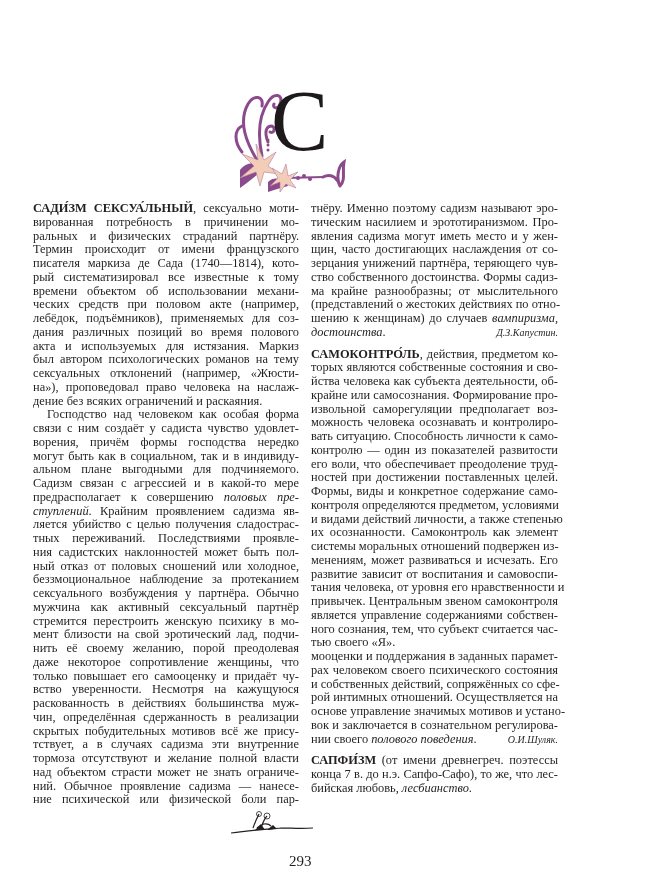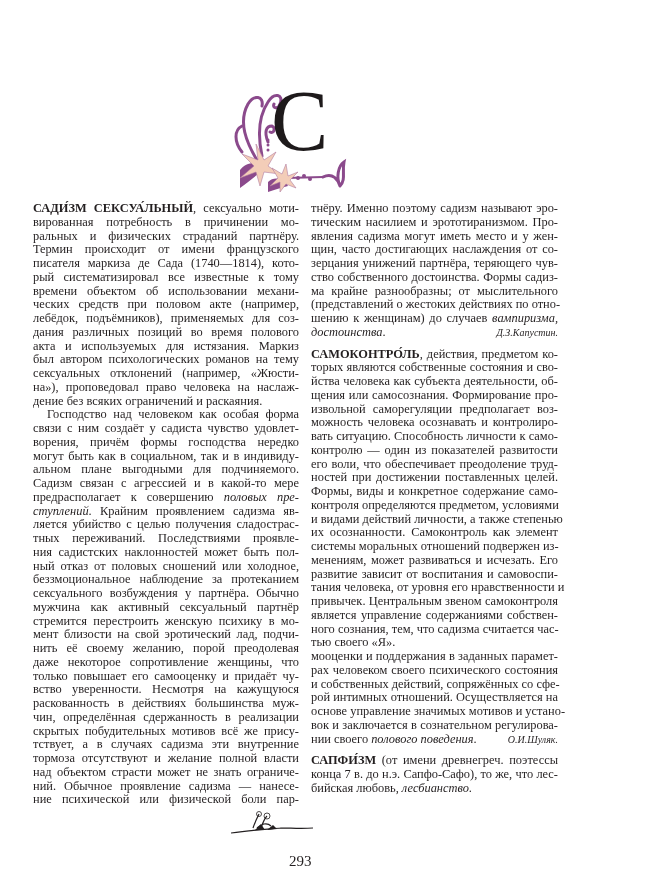--- a/index.html
+++ b/index.html
@@ -105,38 +105,38 @@
   <span class="ln">зерцания унижений партнёра, теряющего чув-</span>
   <span class="ln">ство собственного достоинства. Формы садиз-</span>
   <span class="ln">ма крайне разнообразны; от мыслительного</span>
   <span class="ln">(представлений о жестоких действиях по отно-</span>
   <span class="ln"><span>шению к женщинам) до случаев </span><span class="it">вампиризма,</span></span>
   <span class="ln last"><span class="it">достоинства</span><span>.</span><span class="author">Д.З.Капустин.</span></span>
   <div class="gap"></div>
   <span class="ln"><span class="term">САМОКОНТРО́ЛЬ</span><span>, действия, предметом ко-</span></span>
   <span class="ln">торых являются собственные состояния и сво-</span>
   <span class="ln">йства человека как субъекта деятельности, об-</span>
-  <span class="ln">щения или самосознания. Формирование про-</span>
+  <span class="ln">крайне или самосознания. Формирование про-</span>
   <span class="ln">извольной саморегуляции предполагает воз-</span>
   <span class="ln">можность человека осознавать и контролиро-</span>
   <span class="ln">вать ситуацию. Способность личности к само-</span>
   <span class="ln">контролю — один из показателей развитости</span>
   <span class="ln">его воли, что обеспечивает преодоление труд-</span>
   <span class="ln">ностей при достижении поставленных целей.</span>
   <span class="ln">Формы, виды и конкретное содержание само-</span>
   <span class="ln">контроля определяются предметом, условиями</span>
   <span class="ln">и видами действий личности, а также степенью</span>
   <span class="ln">их осознанности. Самоконтроль как элемент</span>
   <span class="ln">системы моральных отношений подвержен из-</span>
   <span class="ln">менениям, может развиваться и исчезать. Его</span>
   <span class="ln">развитие зависит от воспитания и самовоспи-</span>
   <span class="ln">тания человека, от уровня его нравственности и</span>
   <span class="ln">привычек. Центральным звеном самоконтроля</span>
   <span class="ln">является управление содержаниями собствен-</span>
-  <span class="ln">ного сознания, тем, что садизма считается час-</span>
+  <span class="ln">ного сознания, тем, что субъект считается час-</span>
   <span class="ln last">тью своего «Я».</span>
   <span class="ln">мооценки и поддержания в заданных парамет-</span>
   <span class="ln">рах человеком своего психического состояния</span>
   <span class="ln">и собственных действий, сопряжённых со сфе-</span>
   <span class="ln">рой интимных отношений. Осуществляется на</span>
   <span class="ln">основе управление значимых мотивов и устано-</span>
   <span class="ln">вок и заключается в сознательном регулирова-</span>
   <span class="ln last"><span>нии своего </span><span class="it">полового поведения</span><span>.</span><span class="author">О.И.Шуляк.</span></span>
   <div class="gap"></div>
   <span class="ln"><span class="term">САПФИ́ЗМ</span><span> (от имени древнегреч. поэтессы</span></span>

